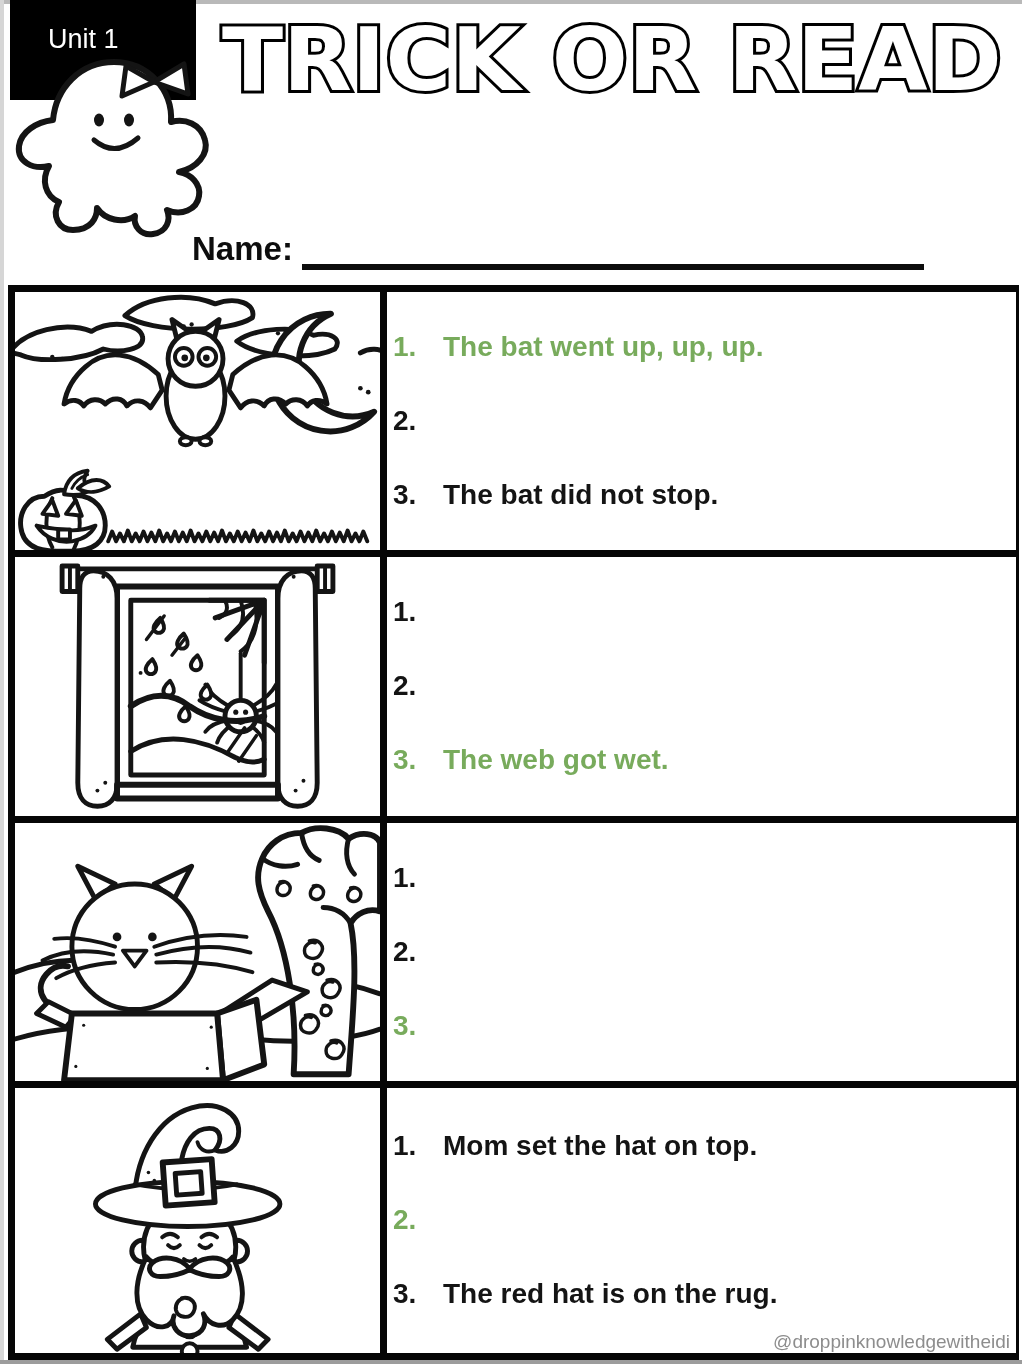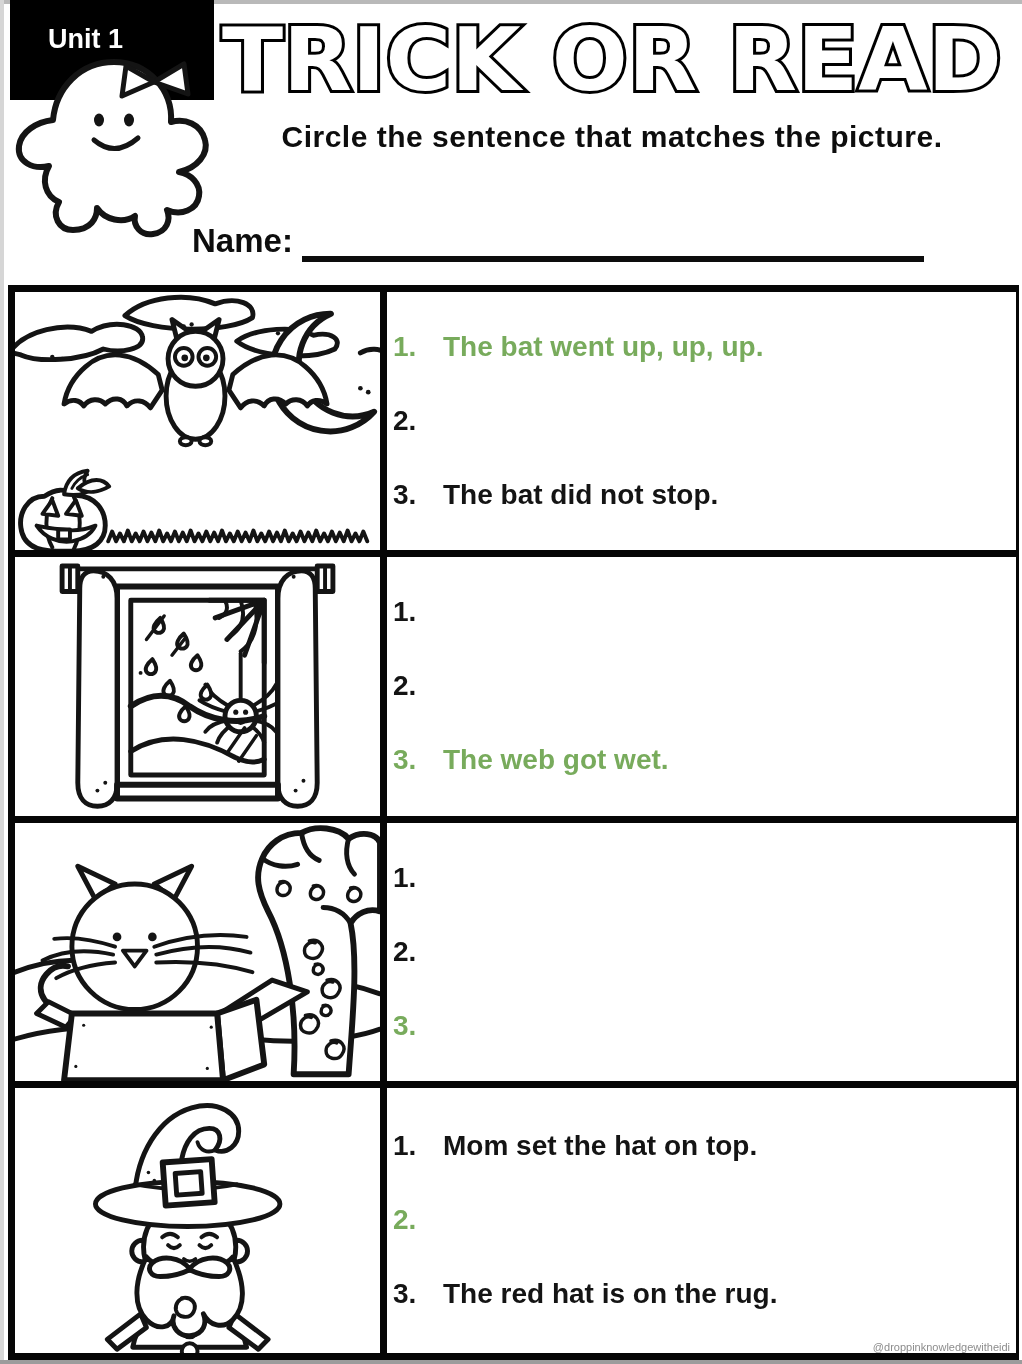--- a/index.html
+++ b/index.html
@@ -7,31 +7,31 @@
     width:1022px;height:1364px;position:relative;background:#ffffff;
     font-family:"Liberation Sans", sans-serif;overflow:hidden;
   }
   .edge-top{position:absolute;left:0;top:0;width:1022px;height:4px;background:#b9b9b9;}
   .edge-left{position:absolute;left:0;top:0;width:4px;height:1364px;background:#d6d6d6;}
   .edge-bottom{position:absolute;left:0;bottom:0;width:1022px;height:4px;background:#9c9c9c;}
 
   
   .header{position:absolute;left:0;top:0;width:1022px;height:285px;}
   .unit-badge{
-    position:absolute;left:10px;top:0;width:204px;height:100px;background:#000;
-    color:#fff;font-weight:bold;font-size:27px;
+    position:absolute;left:10px;top:0;width:186px;height:100px;background:#000;
+    color:#fff;font-weight:normal;font-size:27px;
   }
   .unit-badge span{position:absolute;left:38px;top:24px;}
   .ghost{position:absolute;left:2px;top:48px;width:226px;height:200px;z-index:3;}
   .title-svg{position:absolute;left:212px;top:4px;width:800px;height:112px;}
   .subtitle{
     position:absolute;left:232px;top:120px;width:760px;text-align:center;
     font-size:30px;font-weight:bold;color:#0d0d0d;letter-spacing:0.5px;
   }
-  .name-row{position:absolute;left:0;top:220px;width:964px;height:50px;}
+  .name-row{position:absolute;left:0;top:228px;width:964px;height:50px;}
   .name-label{position:absolute;left:192px;top:2px;font-size:33px;font-weight:bold;color:#0d0d0d;}
   .name-line{position:absolute;left:302px;top:36px;width:622px;height:6px;background:#0d0d0d;}
 
   
   .sheet{
     position:absolute;left:8px;top:285px;width:1011px;height:1075px;
     border:7px solid #060606;border-right-width:3px;box-sizing:border-box;
     display:grid;grid-template-columns:372px 1fr;grid-template-rows:repeat(4,1fr);
     background:#fff;
   }
@@ -44,21 +44,21 @@
     display:flex;flex-direction:column;justify-content:center;gap:40px;
     padding-left:6px;box-sizing:border-box;
   }
   .pic-cell svg{position:absolute;left:0;top:0;width:100%;height:100%;}
 
   .sentence{display:flex;align-items:baseline;font-size:28px;font-weight:bold;color:#141414;line-height:34px;}
   .sentence .num{width:50px;flex:0 0 50px;}
   .sentence.green{color:var(--green,#78ab5c);}
 
   .watermark{
-    position:absolute;right:12px;bottom:11px;font-size:11px;color:#8d8d8d;
+    position:absolute;right:12px;bottom:11px;font-size:19px;color:#8d8d8d;
     font-weight:normal;z-index:5;
   }
 
   
   .art{stroke:#141414;fill:none;stroke-linecap:round;stroke-linejoin:round;}
   .artf{stroke:#141414;fill:#ffffff;stroke-linecap:round;stroke-linejoin:round;}
   .solid{fill:#141414;stroke:none;}
 </style>
 </head>
 <body>
@@ -77,21 +77,20 @@
     <path class="artf" stroke-width="5" d="M152,34 L124,18 L120,48 Z"></path>
     <ellipse class="solid" cx="97" cy="72" rx="5" ry="6.5"></ellipse>
     <ellipse class="solid" cx="127" cy="72" rx="5" ry="6.5"></ellipse>
     <path class="art" stroke-width="5" d="M92,92 Q113,110 136,90"></path>
   </svg>
 
   <svg class="title-svg" viewBox="0 0 800 112">
     <text x="400" y="86" text-anchor="middle" font-family="DejaVu Sans, sans-serif" font-size="88" font-weight="bold" fill="#ffffff" stroke="#000000" stroke-width="6" paint-order="stroke" textLength="780" lengthAdjust="spacingAndGlyphs">TRICK OR READ</text>
   </svg>
 
-  <div class="subtitle">Circle the sentence that matches the picture.</div>
 
   <div class="name-row">
     <span class="name-label">Name:</span>
     <div class="name-line"></div>
   </div>
 </div>
 
 <div class="sheet">
 
   <div class="pic-cell">

